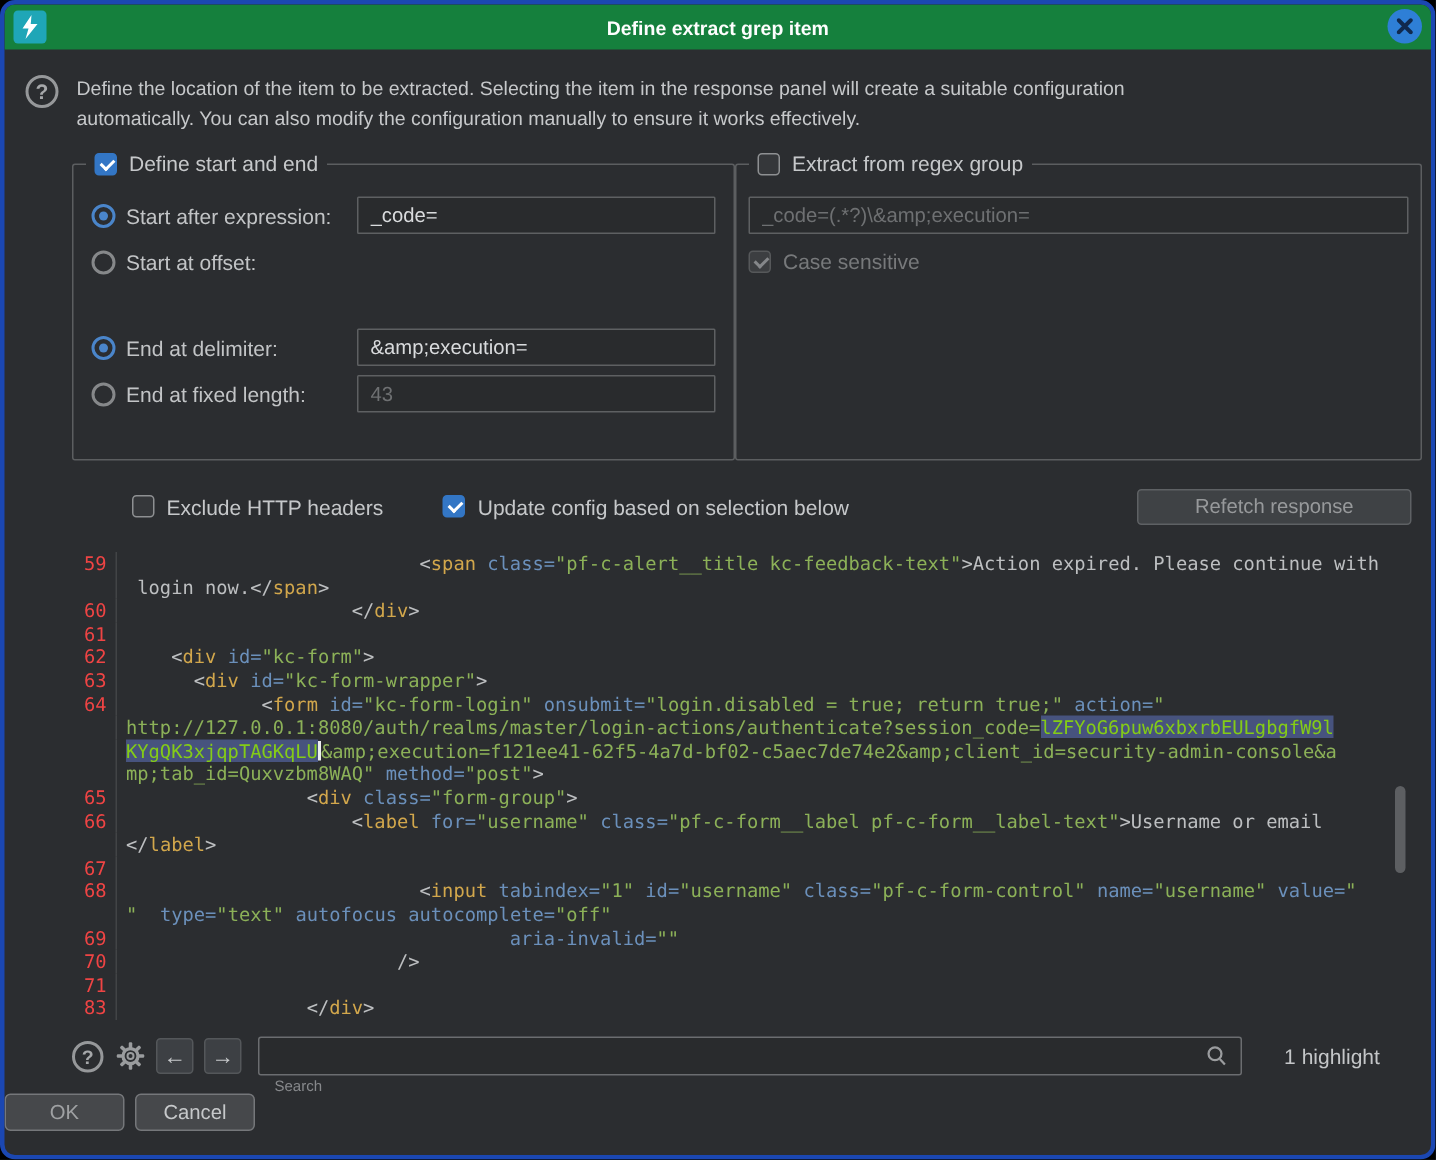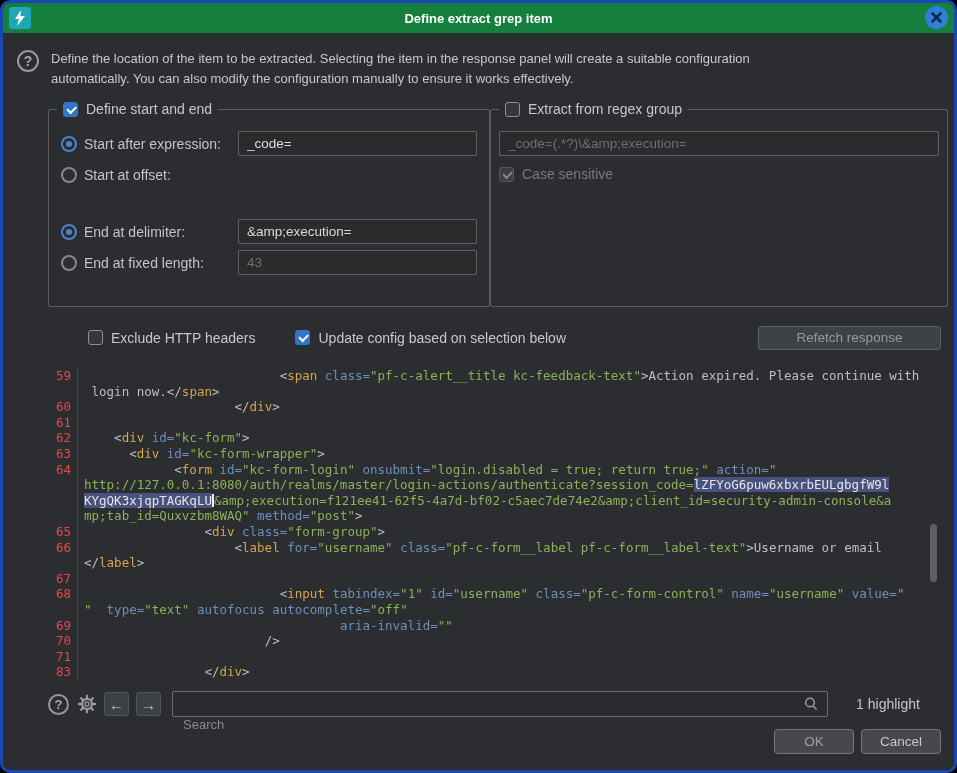--- a/index.html
+++ b/index.html
@@ -56,37 +56,37 @@
   
   .editor{position:relative;margin:14px 13px 0 45px;height:318px;padding-top:4px;overflow:hidden;
     font-family:"DejaVu Sans Mono",monospace;font-size:12.5px;line-height:15.6px;}
   .crow{display:flex;height:15.6px;}
   .gut{width:29px;flex:none;text-align:right;padding-right:6px;color:#ef4444;}
   .code{border-left:1px solid #424446;padding-left:6px;white-space:pre;flex:1;color:#bdbfc1;}
   .tk-p{color:#bdbfc1;}
   .tk-tag{color:#d2a74c;}
   .tk-attr{color:#6b90bb;}
   .tk-str{color:#8cb158;}
-  .tk-sels{color:#e5e5e5;background:#47537e;}
+  .tk-sels{color:#84cc16;background:#47537e;}
   .tk-caret{display:inline-block;width:0;height:13px;border-left:2px solid #eceef0;vertical-align:-2px;}
   .scroll-thumb{position:absolute;right:4px;top:160px;width:7px;height:58px;background:#5d5f62;border-radius:4px;cursor:pointer;}
   
   .search-row{display:flex;align-items:center;gap:7px;margin:8px 13px 0 45px;height:28px;}
   .mini-ic{width:21px;height:21px;display:flex;align-items:center;justify-content:center;flex:none;cursor:pointer;}
   .help2{border:2px solid #96989a;border-radius:50%;color:#a6a8aa;font-size:13px;font-weight:bold;width:21px;height:21px;}
   .nav-btn{width:25px;height:24px;background:#3d4044;border:1px solid #54575a;border-radius:3px;
     color:#c8cacc;font-size:15px;line-height:1;display:flex;align-items:center;justify-content:center;cursor:pointer;padding:0;}
   .search-box{flex:1;height:26px;border:1px solid #6b6d70;border-radius:2px;background:#292b2d;
     display:flex;align-items:center;padding:0 8px;margin-left:4px;}
   .search-box input{flex:1;background:transparent;border:none;outline:none;color:#d8dadc;
-    font-size:13px;font-family:"Liberation Sans",sans-serif;margin-top:40px;}
+    font-size:10px;font-family:"Liberation Sans",sans-serif;margin-top:40px;}
   .search-box input::placeholder{color:#87898c;}
   .hl-count{width:106px;text-align:center;font-size:14px;color:#c4c6c8;flex:none;}
   
-  .footer{display:flex;justify-content:flex-end;gap:7px;margin:11px 13px 0 0;}
+  .footer{display:flex;gap:7px;margin:11px 13px 0 0;}
   .footer .btn{width:80px;height:25px;background:#46484b;border:1px solid #75777a;border-radius:4px;}
   .btn-ok{color:#9fa1a3;}
   .btn-cancel{color:#c6c8ca;}
 </style>
 </head>
 <body>
 
 <div class="window">
 
   <div class="titlebar">

